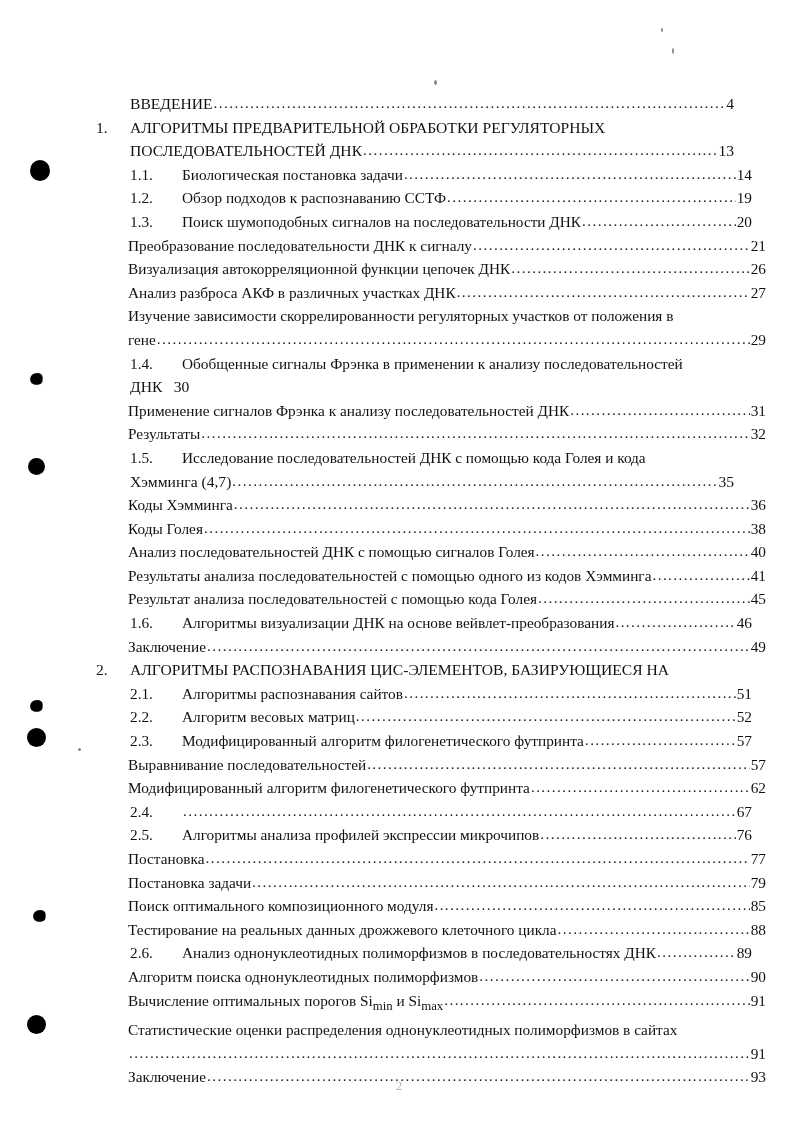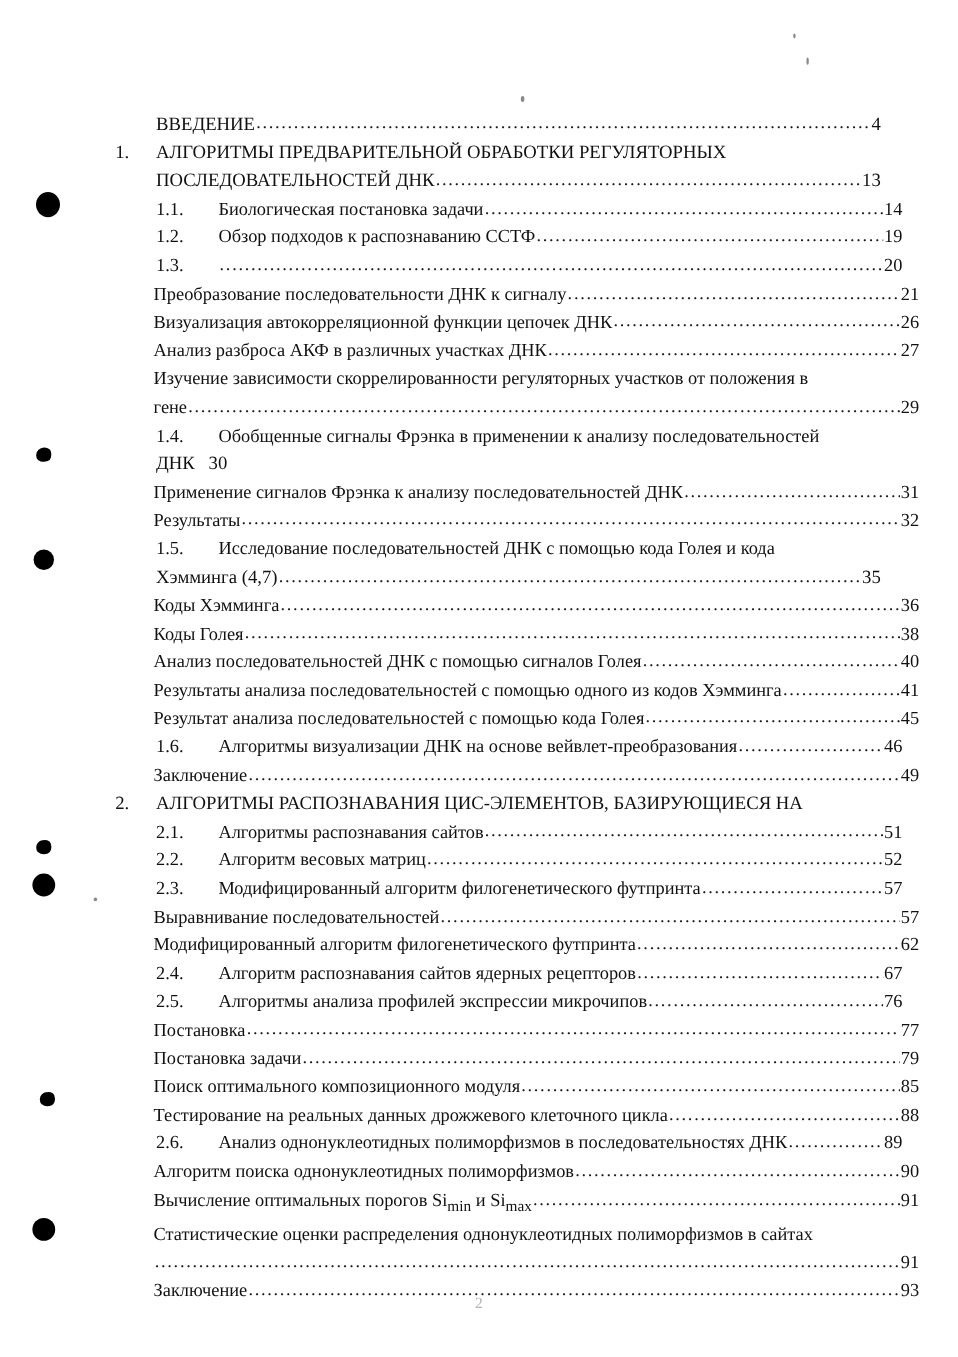--- a/index.html
+++ b/index.html
@@ -171,20 +171,21 @@
         <div class="row lvl2">
           <span class="num">1.2.</span>
           <span class="title">Обзор подходов к распознаванию ССТФ</span>
           <span class="leaders"></span>
           <span class="pg">19</span>
         </div>
       </div>
       <div class="toc-entry">
         <div class="row lvl2">
           <span class="num">1.3.</span>
+          <span class="title">Поиск шумоподобных сигналов на последовательности ДНК</span>
           <span class="leaders"></span>
           <span class="pg">20</span>
         </div>
       </div>
       <div class="toc-entry">
         <div class="row lvl3">
           <span class="num"></span>
           <span class="title">Преобразование последовательности ДНК к сигналу</span>
           <span class="leaders"></span>
           <span class="pg">21</span>
@@ -367,21 +368,20 @@
         <div class="row lvl3">
           <span class="num"></span>
           <span class="title">Модифицированный алгоритм филогенетического футпринта</span>
           <span class="leaders"></span>
           <span class="pg">62</span>
         </div>
       </div>
       <div class="toc-entry">
         <div class="row lvl2">
           <span class="num">2.4.</span>
-          <span class="title">Алгоритм распознавания сайтов ядерных рецепторов</span>
           <span class="leaders"></span>
           <span class="pg">67</span>
         </div>
       </div>
       <div class="toc-entry">
         <div class="row lvl2">
           <span class="num">2.5.</span>
           <span class="title">Алгоритмы анализа профилей экспрессии микрочипов</span>
           <span class="leaders"></span>
           <span class="pg">76</span>

